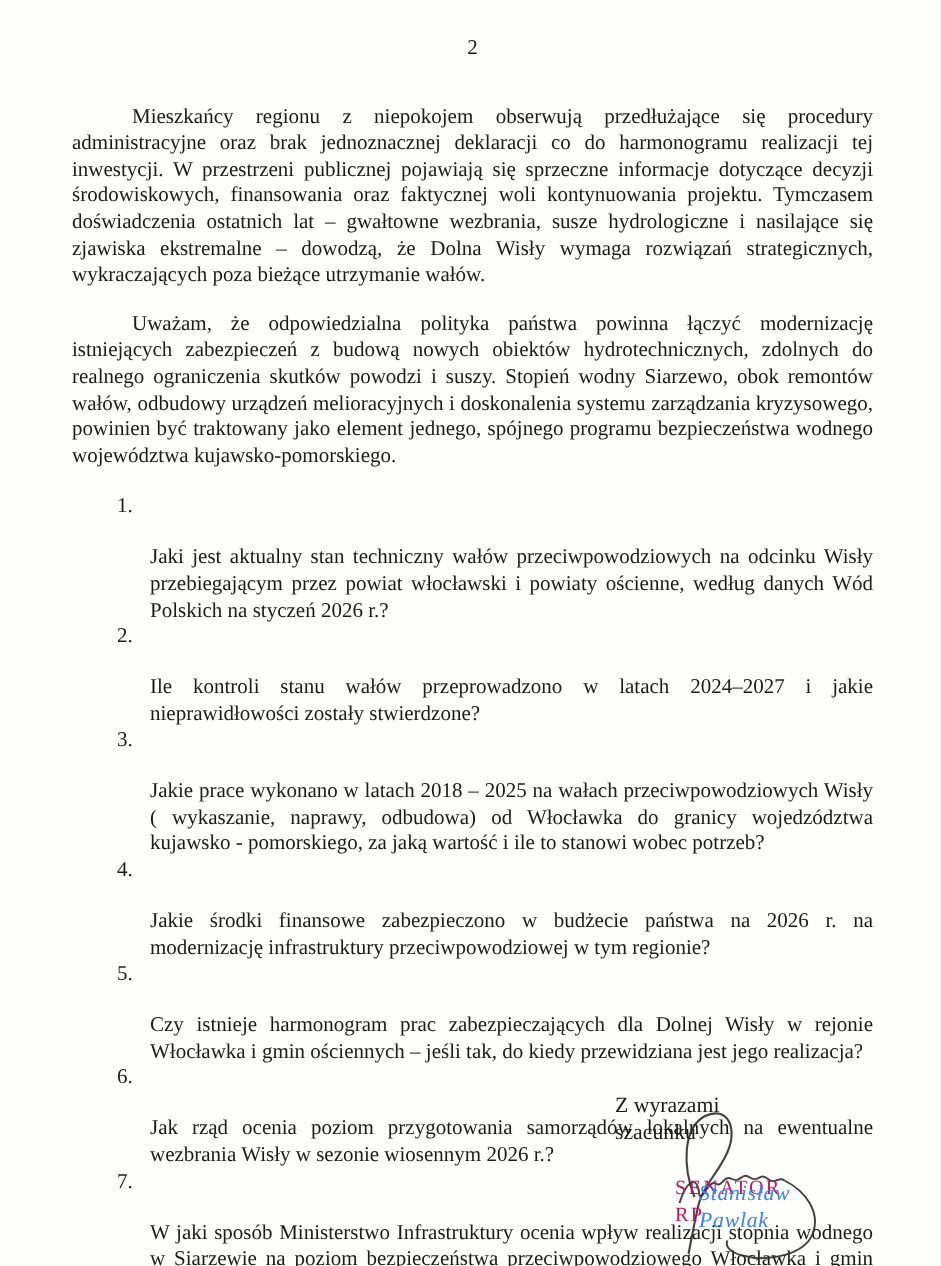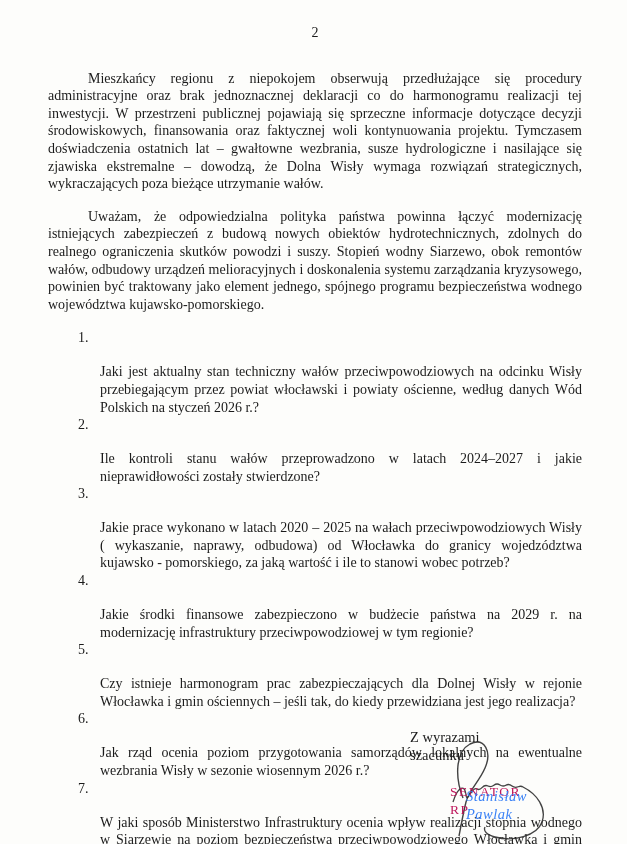--- a/index.html
+++ b/index.html
@@ -98,25 +98,25 @@
     <div class="question">
       <span class="q-num">1.</span>
       <span class="q-text">Jaki jest aktualny stan techniczny wałów przeciwpowodziowych na odcinku Wisły przebiegającym przez powiat włocławski i powiaty ościenne, według danych Wód Polskich na styczeń 2026 r.?</span>
     </div>
     <div class="question">
       <span class="q-num">2.</span>
       <span class="q-text">Ile kontroli stanu wałów przeprowadzono w latach 2024–2027 i jakie nieprawidłowości zostały stwierdzone?</span>
     </div>
     <div class="question">
       <span class="q-num">3.</span>
-      <span class="q-text">Jakie prace wykonano w latach 2020 – 2025 na wałach przeciwpowodziowych Wisły ( wykaszanie, naprawy, odbudowa) od Włocławka do granicy wojedzództwa kujawsko - pomorskiego, za jaką wartość i ile to stanowi wobec potrzeb?</span>
+      <span class="q-text">Jakie prace wykonano w latach 2018 – 2025 na wałach przeciwpowodziowych Wisły ( wykaszanie, naprawy, odbudowa) od Włocławka do granicy wojedzództwa kujawsko - pomorskiego, za jaką wartość i ile to stanowi wobec potrzeb?</span>
     </div>
     <div class="question">
       <span class="q-num">4.</span>
-      <span class="q-text">Jakie środki finansowe zabezpieczono w budżecie państwa na 2029 r. na modernizację infrastruktury przeciwpowodziowej w tym regionie?</span>
+      <span class="q-text">Jakie środki finansowe zabezpieczono w budżecie państwa na 2026 r. na modernizację infrastruktury przeciwpowodziowej w tym regionie?</span>
     </div>
     <div class="question">
       <span class="q-num">5.</span>
       <span class="q-text">Czy istnieje harmonogram prac zabezpieczających dla Dolnej Wisły w rejonie Włocławka i gmin ościennych – jeśli tak, do kiedy przewidziana jest jego realizacja?</span>
     </div>
     <div class="question">
       <span class="q-num">6.</span>
       <span class="q-text">Jak rząd ocenia poziom przygotowania samorządów lokalnych na ewentualne wezbrania Wisły w sezonie wiosennym 2026 r.?</span>
     </div>
     <div class="question">

